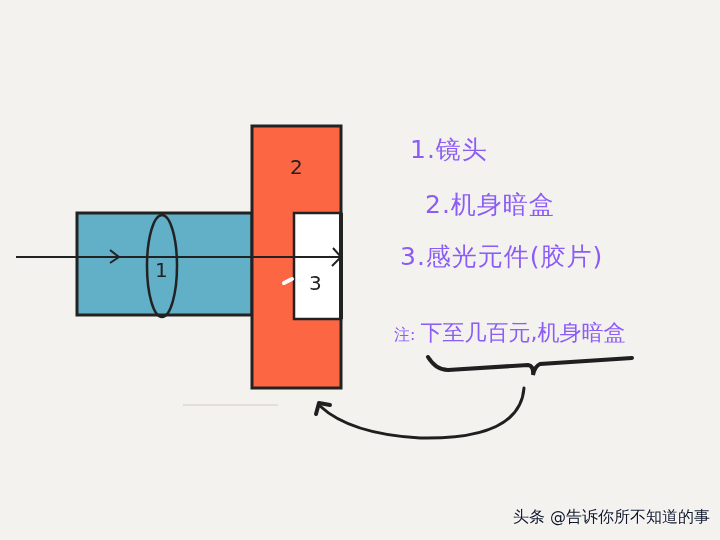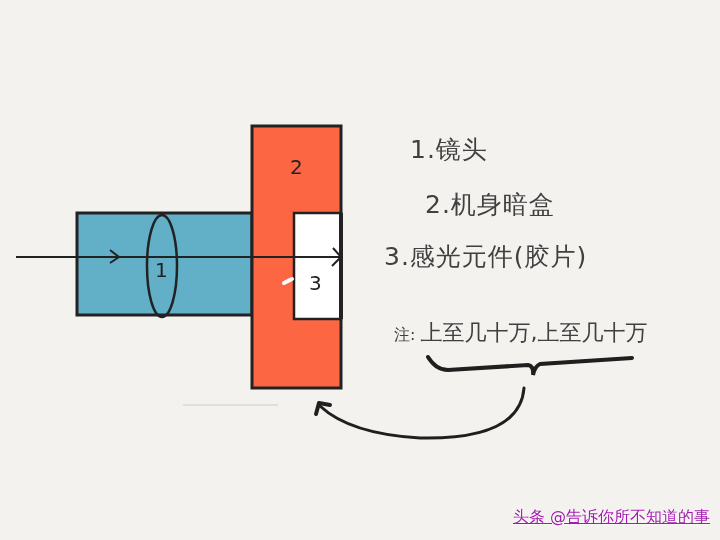--- a/index.html
+++ b/index.html
@@ -5,32 +5,31 @@
   html, body { margin: 0; padding: 0; }
   body {
     width: 720px; height: 540px; overflow: hidden;
     background: #f4f2ef;
     position: relative;
     font-family: "DejaVu Sans", sans-serif;
   }
   .canvas { position: absolute; left: 0; top: 0; width: 720px; height: 540px; }
   .label {
     position: absolute;
-    color: #404040;
+    color: #8b5cf6;
     font-family: "DejaVu Sans", sans-serif;
     white-space: nowrap;
   }
   .legend-item { font-size: 25px; letter-spacing: 1px; }
   .note { font-size: 22px; }
   .note-prefix { font-size: 16px; }
   .watermark {
     position: absolute; right: 10px; bottom: 12px;
-    font-size: 16px; color: #a21caf;
+    font-size: 16px; color: #0f172a;
     text-shadow: 0 0 2px #ffffff, 0 0 2px #ffffff;
-    text-decoration: underline;
   }
   .num { font-size: 20px; font-family: "DejaVu Sans", sans-serif; fill: #222; }
 </style>
 </head>
 <body>
 
 <svg class="canvas" viewBox="0 0 720 540" xmlns="http://www.w3.org/2000/svg">
 
   <line x1="183" y1="405" x2="278" y2="405" stroke="#e2dfda" stroke-width="2"></line>
 
@@ -58,22 +57,22 @@
   <path d="M524,388 Q520,440 420,438 Q350,434 320,406" fill="none" stroke="#1f1f1f" stroke-width="3" stroke-linecap="round"></path>
   <path d="M316,414 L319,403 L330,405" fill="none" stroke="#1f1f1f" stroke-width="4" stroke-linecap="round" stroke-linejoin="round"></path>
 </svg>
 
 <div class="label legend-item" style="left:410px; top:133px;">
   <span>1.</span><span>镜头</span>
 </div>
 <div class="label legend-item" style="left:398px; top:188px;margin-left:27px;">
   <span>2.</span><span>机身暗盒</span>
 </div>
-<div class="label legend-item" style="left:384px; top:240px;">
+<div class="label legend-item" style="left:400px; top:240px;">
   <span>3.</span><span>感光元件(胶片)</span>
 </div>
 
 <div class="label" style="left:394px; top:318px;">
   <span class="note-prefix">注:</span>
-  <span class="note">上至几十万,上至几十万</span>
+  <span class="note">下至几百元,机身暗盒</span>
 </div>
 
 <div class="watermark">头条 @告诉你所不知道的事</div>
 
 </body></html>

